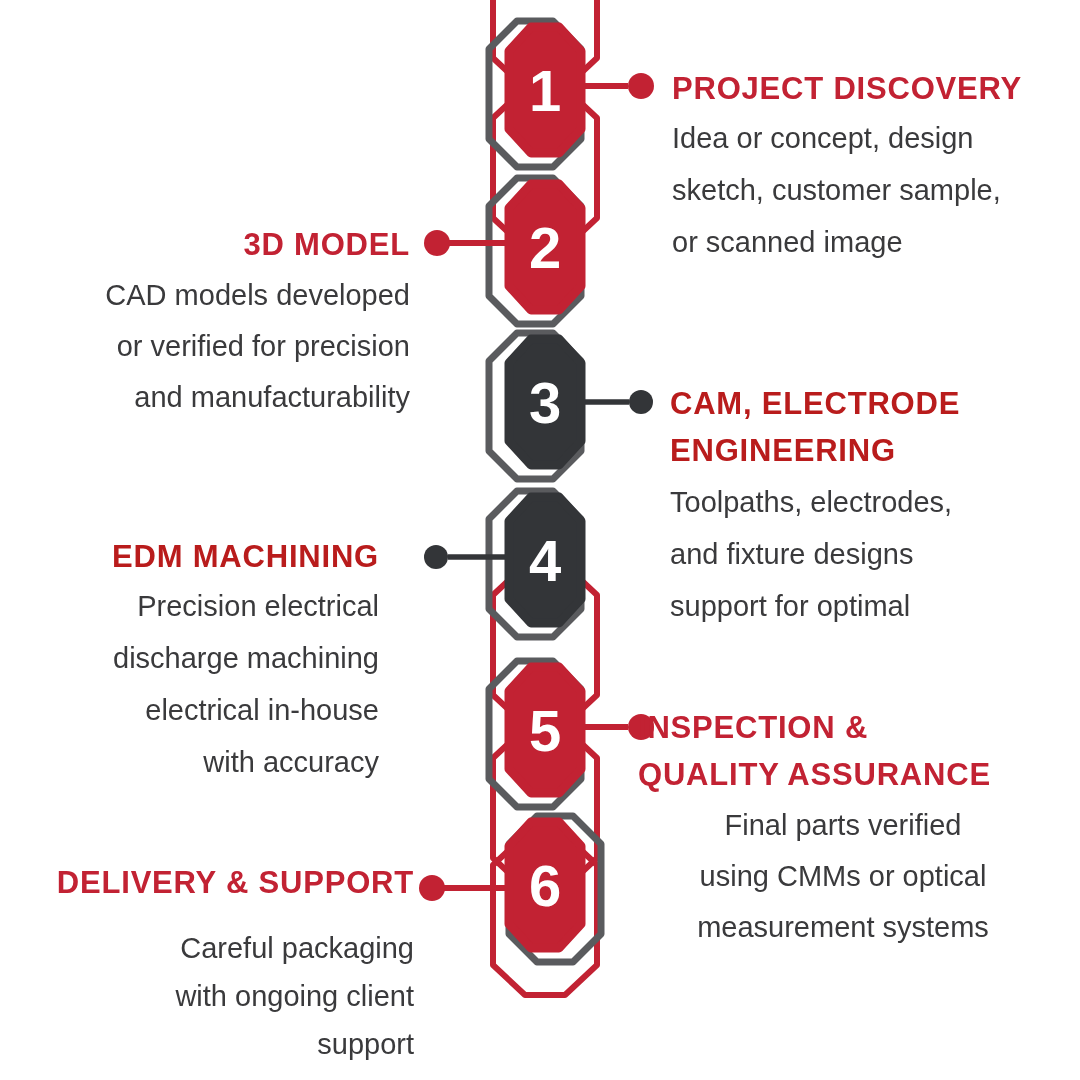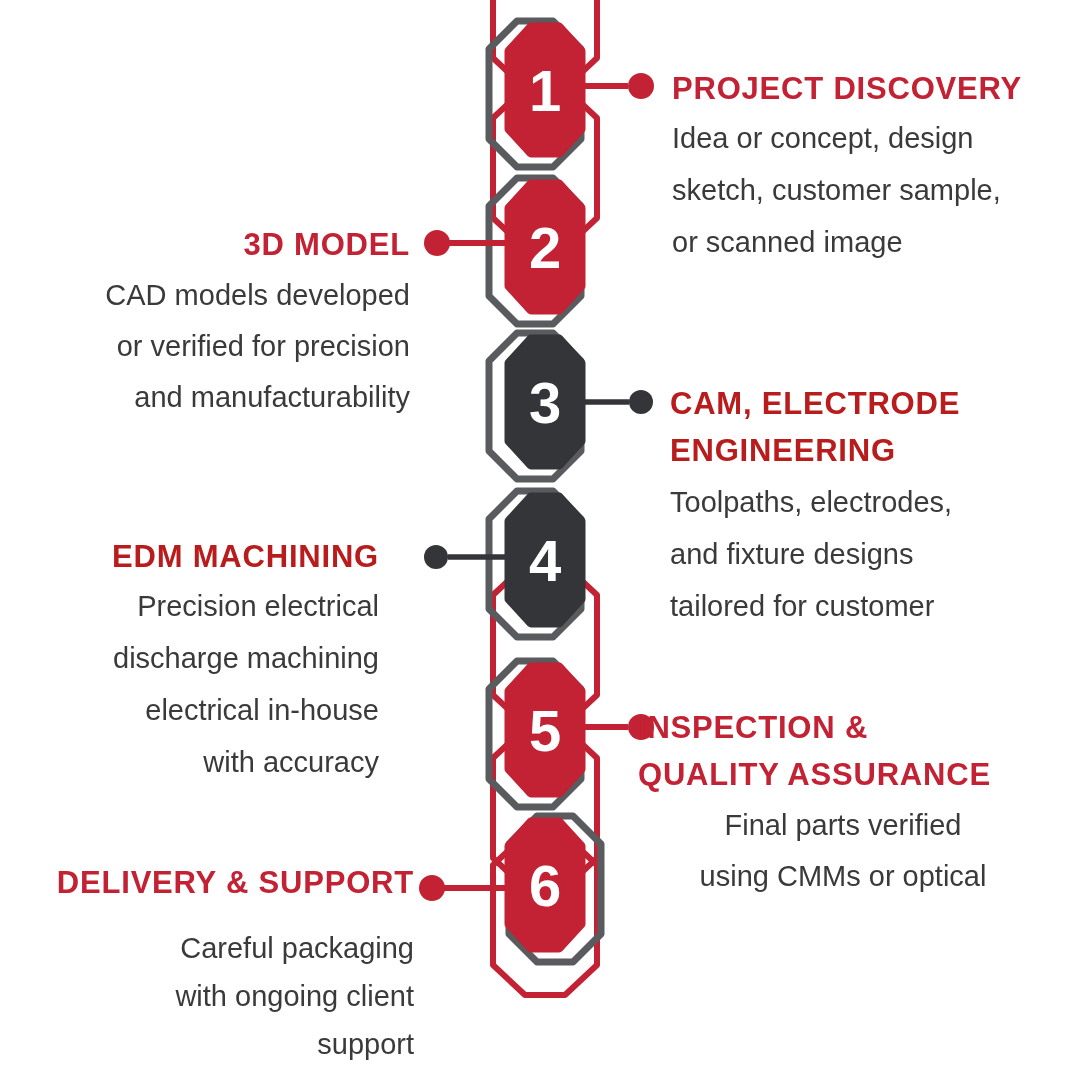--- a/index.html
+++ b/index.html
@@ -135,21 +135,21 @@
   </div>
 
   <div class="txt right-side" id="s3">
     <div class="h dark two">
       <div>CAM, ELECTRODE</div>
       <div>ENGINEERING</div>
     </div>
     <div class="b">
       <div>Toolpaths, electrodes,</div>
       <div>and fixture designs</div>
-      <div>tailored for customer</div>
+      <div>support for optimal</div>
     </div>
   </div>
 
   <div class="txt left-side" id="s4">
     <div class="h dark">EDM MACHINING</div>
     <div class="b">
       <div>Precision electrical</div>
       <div>discharge machining</div>
       <div>electrical in-house</div>
       <div>with accuracy</div>
@@ -157,20 +157,21 @@
   </div>
 
   <div class="txt right-side" id="s5">
     <div class="h red two">
       <div>INSPECTION &amp;</div>
       <div>QUALITY ASSURANCE</div>
     </div>
     <div class="b">
       <div>Final parts verified</div>
       <div>using CMMs or optical</div>
+      <div>measurement systems</div>
     </div>
   </div>
 
   <div class="txt left-side" id="s6">
     <div class="h red">DELIVERY &amp; SUPPORT</div>
     <div class="b">
       <div>Careful packaging</div>
       <div>with ongoing client</div>
       <div>support</div>
     </div>

